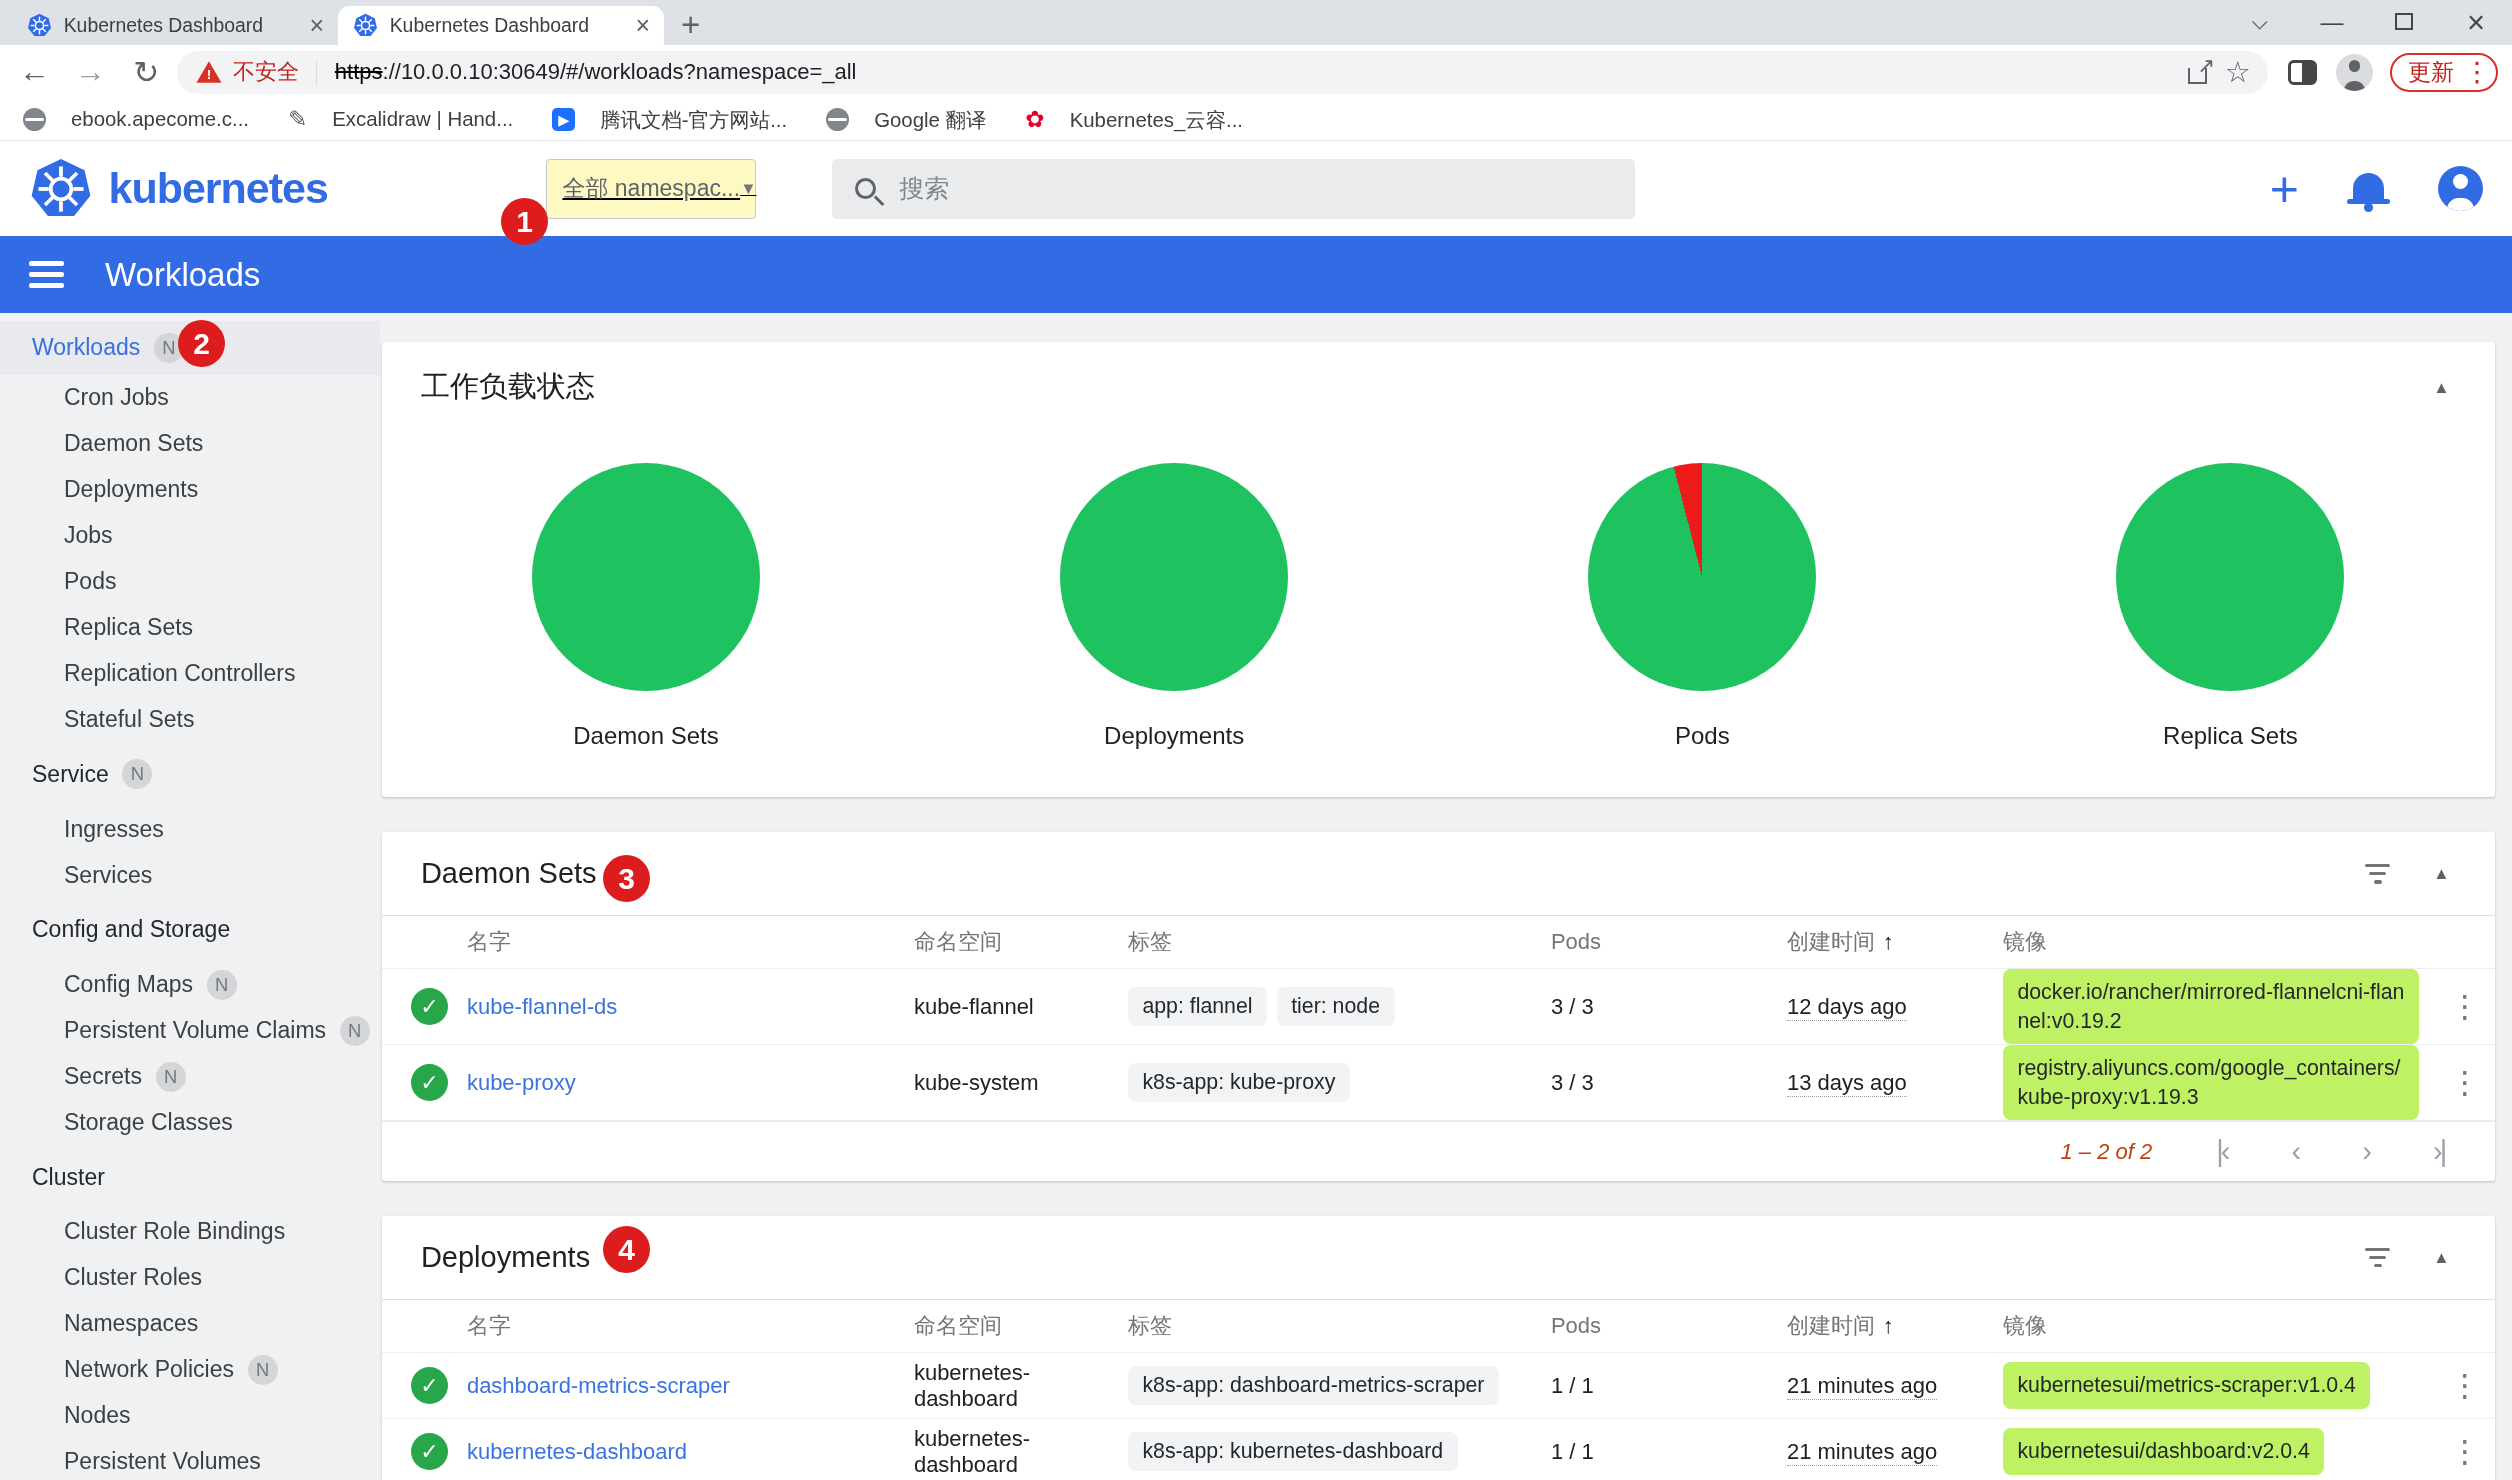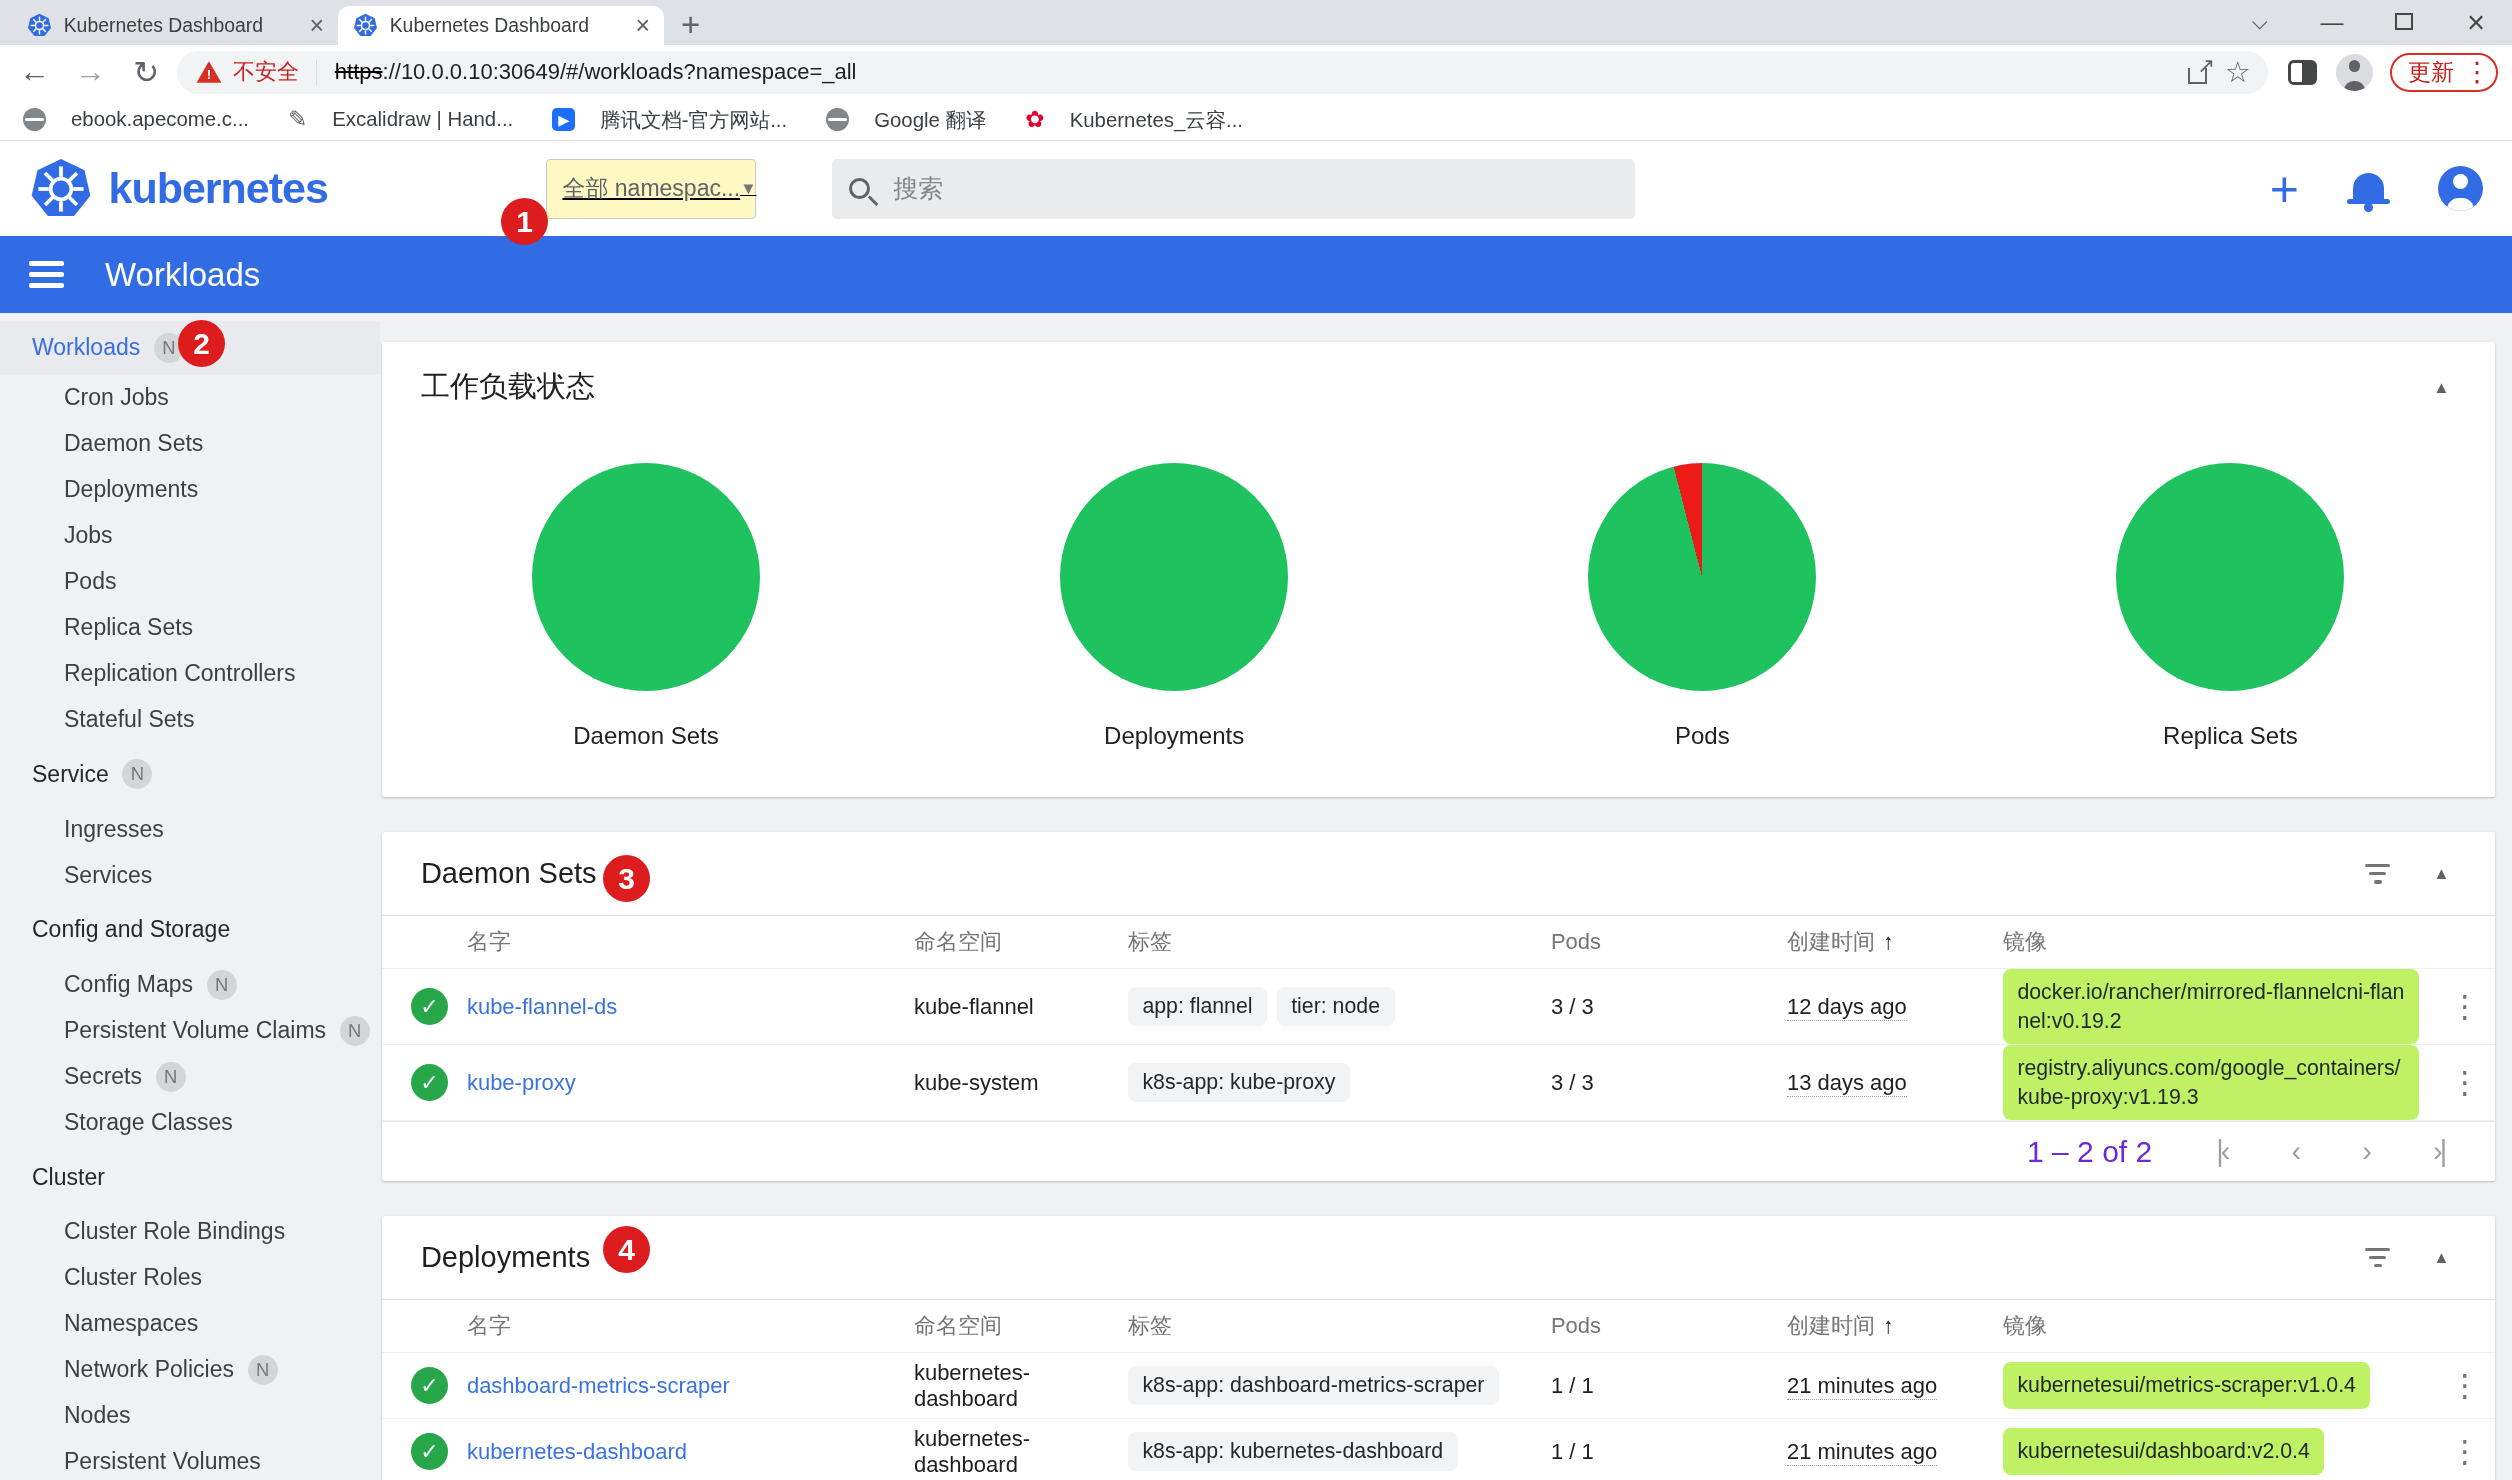--- a/index.html
+++ b/index.html
@@ -50,21 +50,21 @@
   .bm-char { font-size:23px; line-height:1; }
   .bm-tdocs { width:23px; height:23px; border-radius:4.8px; background:#1e6fff; color:#fff; font-size:14.5px; display:flex; align-items:center; justify-content:center; flex:none; }
 
   
   .appheader { height:95px; background:#fff; display:flex; align-items:center; padding:0 29px; }
   .brand { display:flex; align-items:center; gap:15.5px; }
   .brand-name { color:#326ce5; font-size:43px; font-weight:bold; letter-spacing:-1px; }
   .ns-select { width:210px; height:60px; border:1px solid #c6c9cc; border-radius:3.9px; margin-left:218px; display:flex; align-items:center; justify-content:space-between; padding:0 15.5px; background:#fef9c3;text-decoration:underline; }
   .ns-select .ns-text { color:#5f6368; font-size:23px; white-space:nowrap; }
   .ns-caret { color:#757575; font-size:16.5px; }
-  .searchbox { width:803px; height:60px; background:#e9ebec; border-radius:4.8px; margin-left:76px; display:flex; align-items:center; gap:23px; padding:0 17px; }
+  .searchbox { width:803px; height:60px; background:#e9ebec; border-radius:4.8px; margin-left:76px; display:flex; align-items:center; gap:23px; padding:0 23px; }
   .mag { width:21.3px; height:21.3px; border:3.4px solid #5f6368; border-radius:50%; position:relative; flex:none; }
   .mag::after { content:""; position:absolute; width:11.6px; height:3.4px; background:#5f6368; transform:rotate(45deg); left:15.5px; top:18.4px; }
   .search-ph { color:#80868b; font-size:25px; }
   .hdr-right { margin-left:auto; display:flex; align-items:center; gap:54px; }
   .plus-ic { color:#326ce5; font-size:50px; font-weight:300; line-height:1; }
   .bell { width:31px; height:31px; background:#326ce5; border-radius:15.5px 15.5px 3.9px 3.9px; position:relative; }
   .bell::after { content:""; position:absolute; left:-5.8px; right:-5.8px; bottom:0; height:4.8px; background:#326ce5; border-radius:2.9px; }
   .bell::before { content:""; position:absolute; left:50%; bottom:-7.8px; width:8.7px; height:8.7px; margin-left:-4.4px; border-radius:50%; background:#326ce5; }
   .acct { width:45px; height:45px; border-radius:50%; background:#326ce5; position:relative; overflow:hidden; }
   .acct::before { content:""; position:absolute; top:7.8px; left:50%; margin-left:-7.8px; width:15.5px; height:15.5px; border-radius:50%; background:#fff; }
@@ -110,21 +110,21 @@
   .th { color:#757575; font-size:22px; }
   .th .sort { color:#212121; margin-left:7.8px; font-size:22px; }
   .td { font-size:22px; color:#212121; padding-right:15.5px; }
   .td a { color:#3a73e0; text-decoration:none;margin-top:36px; }
   .status-ok { width:37px; height:37px; border-radius:50%; background:#27a74a; color:#fff; font-size:22px; font-weight:bold; display:flex; align-items:center; justify-content:center; }
   .chip { display:inline-block; background:#f1f3f4; border-radius:7.8px; padding:6.8px 14.5px; font-size:21.3px; color:#24282c; margin:3.9px 9.7px 3.9px 0; white-space:nowrap; }
   .img-chip { display:inline-block; background:#bef264; border-radius:7.8px; padding:8.7px 14.5px; font-size:21.3px; color:#24282c; max-width:417px; word-break:break-all; line-height:1.35; }
   .dotted { border-bottom:1.9px dotted #9e9e9e; padding-bottom:1px; }
   .rowmenu { color:#757575; font-size:31px; text-align:center; }
   .pagination { height:60px; display:flex; align-items:center; justify-content:flex-end; gap:64px; padding-right:50px; border-top:1px solid #e7e9eb; }
-  .pg-label { color:#6d28d9; font-size:30px; }
+  .pg-label { color:#c2410c; font-size:22px;font-style:italic; }
   .pg-ic { color:#9aa0a6; font-size:29px; letter-spacing:-2.9px; }
 
   
   .ann { position:absolute; width:47px; height:47px; border-radius:50%; background:#dd1d1d; color:#fff; font-size:30px; font-weight:bold; display:flex; align-items:center; justify-content:center; z-index:20; }
   .ann1 { left:501px; top:198px; } .ann2 { left:178px; top:320px; }
   .ann3 { left:603px; top:855px; } .ann4 { left:603px; top:1226px; }
 
   .k8slogo { flex:none; }
 </style>
 </head>

